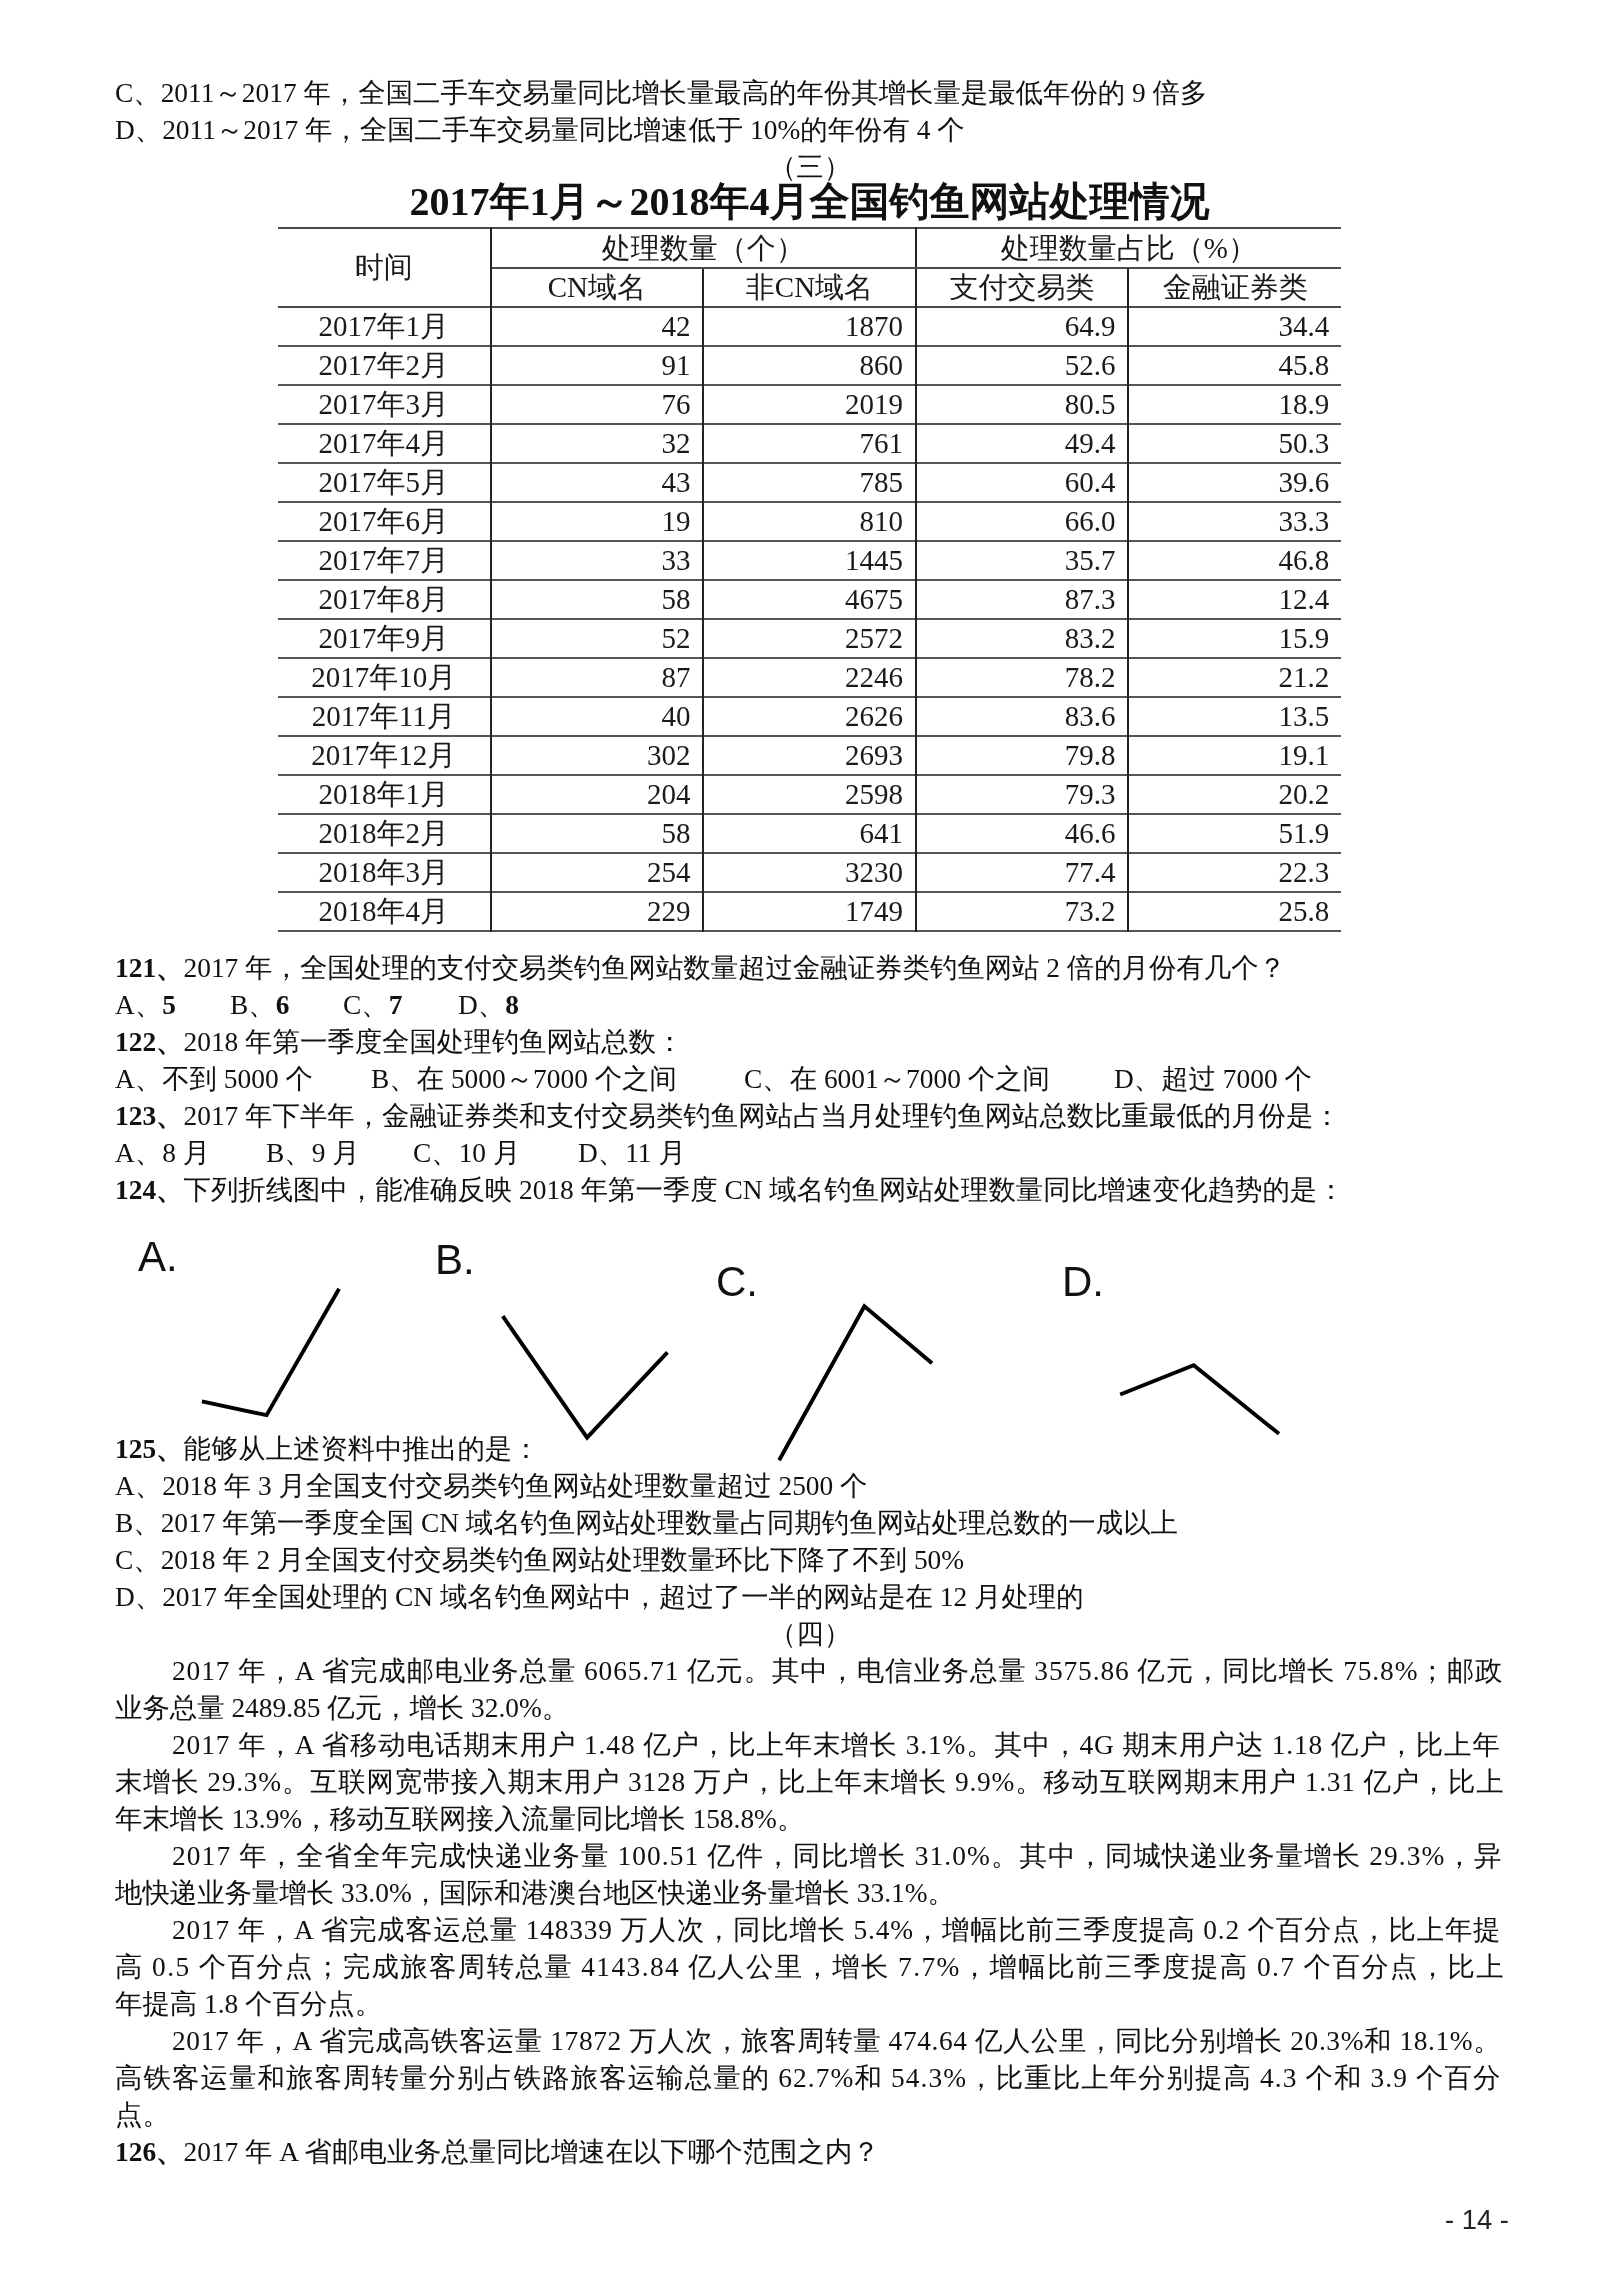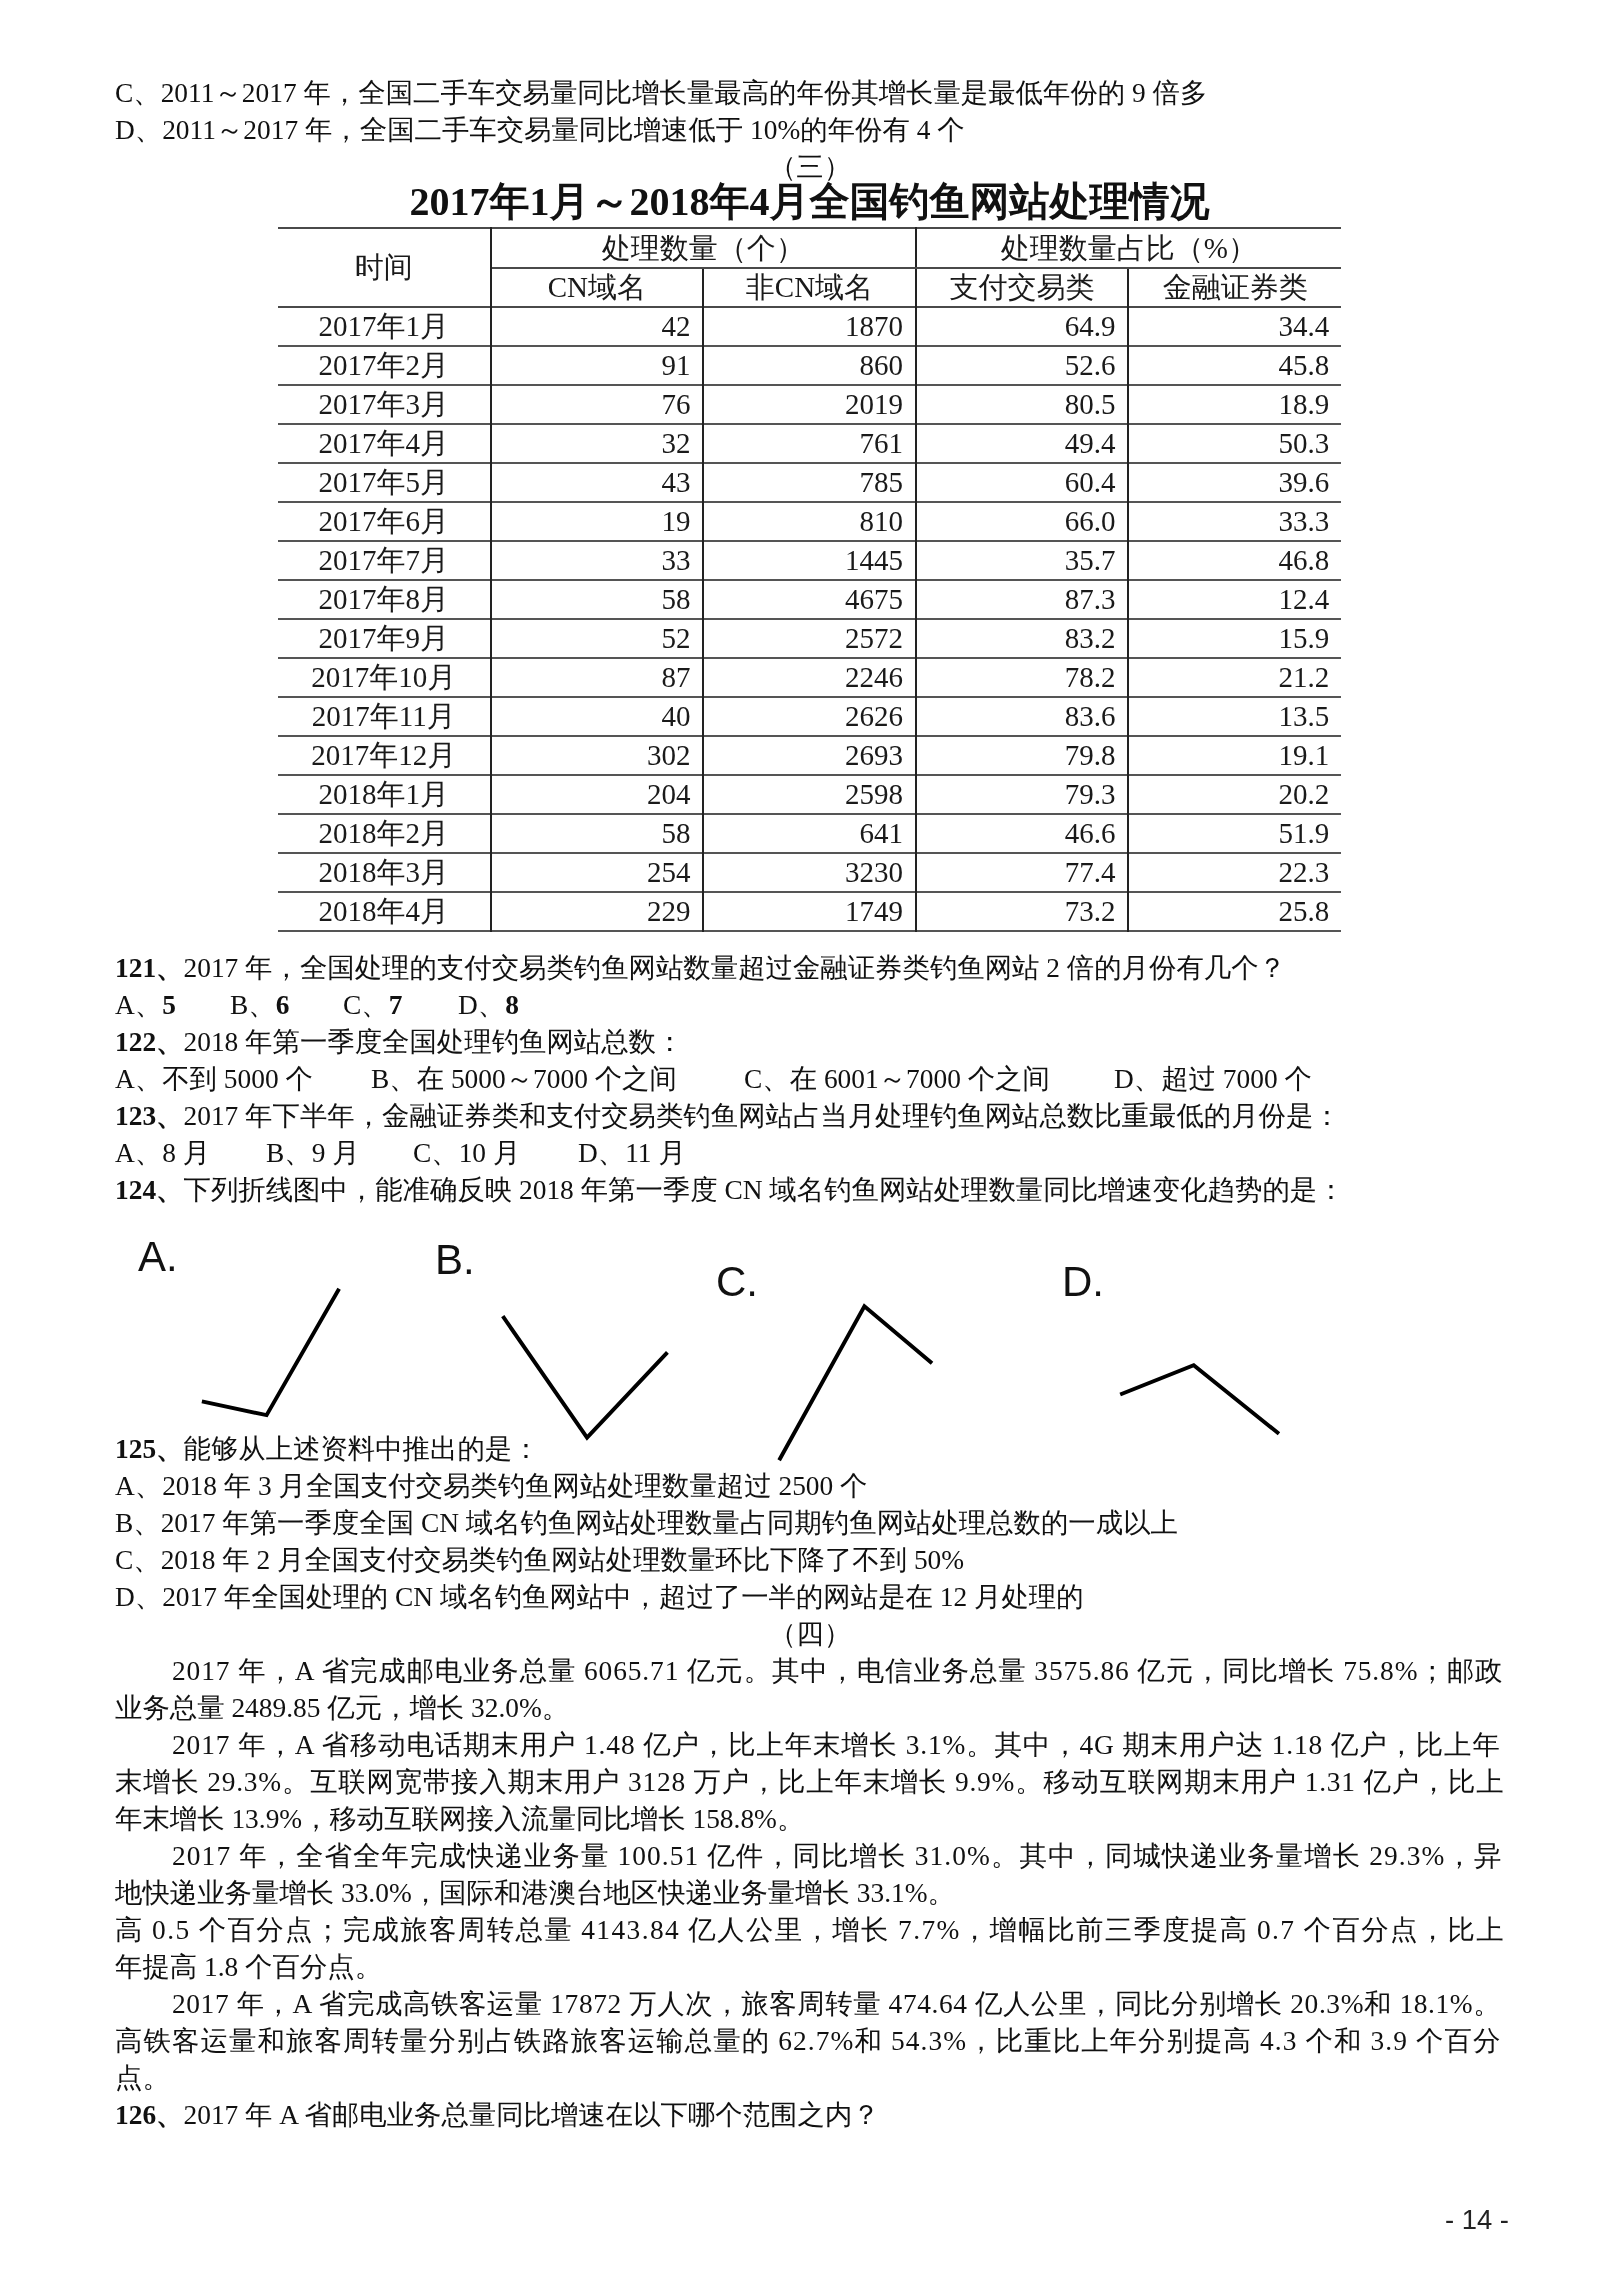--- a/index.html
+++ b/index.html
@@ -317,20 +317,21 @@
     <div class="line indent full"><span class="inner" style="letter-spacing: 0.9px;">2017 年，A 省完成邮电业务总量 6065.71 亿元。其中，电信业务总量 3575.86 亿元，同比增长 75.8%；邮政</span></div>
     <div class="line"><span class="inner">业务总量 2489.85 亿元，增长 32.0%。</span></div>
 
     <div class="line indent full"><span class="inner" style="letter-spacing: 0.9px;">2017 年，A 省移动电话期末用户 1.48 亿户，比上年末增长 3.1%。其中，4G 期末用户达 1.18 亿户，比上年</span></div>
     <div class="line full"><span class="inner" style="letter-spacing: 0.8px;">末增长 29.3%。互联网宽带接入期末用户 3128 万户，比上年末增长 9.9%。移动互联网期末用户 1.31 亿户，比上</span></div>
     <div class="line"><span class="inner">年末增长 13.9%，移动互联网接入流量同比增长 158.8%。</span></div>
 
     <div class="line indent full"><span class="inner" style="letter-spacing: 1.1px;">2017 年，全省全年完成快递业务量 100.51 亿件，同比增长 31.0%。其中，同城快递业务量增长 29.3%，异</span></div>
     <div class="line"><span class="inner">地快递业务量增长 33.0%，国际和港澳台地区快递业务量增长 33.1%。</span></div>
 
+    <div class="line indent full"><span class="inner" style="letter-spacing: 0.8px;">2017 年，A 省完成客运总量 148339 万人次，同比增长 5.4%，增幅比前三季度提高 0.2 个百分点，比上年提</span></div>
     <div class="line full"><span class="inner" style="letter-spacing: 1.4px;">高 0.5 个百分点；完成旅客周转总量 4143.84 亿人公里，增长 7.7%，增幅比前三季度提高 0.7 个百分点，比上</span></div>
     <div class="line"><span class="inner">年提高 1.8 个百分点。</span></div>
 
     <div class="line indent full"><span class="inner" style="letter-spacing: 0.6px;">2017 年，A 省完成高铁客运量 17872 万人次，旅客周转量 474.64 亿人公里，同比分别增长 20.3%和 18.1%。</span></div>
     <div class="line full"><span class="inner" style="letter-spacing: 1.1px;">高铁客运量和旅客周转量分别占铁路旅客运输总量的 62.7%和 54.3%，比重比上年分别提高 4.3 个和 3.9 个百分</span></div>
     <div class="line"><span class="inner">点。</span></div>
 
     <div class="line">
       <span class="inner"><span class="qnum">126、</span><span>2017 年 A 省邮电业务总量同比增速在以下哪个范围之内？</span></span>
     </div>

